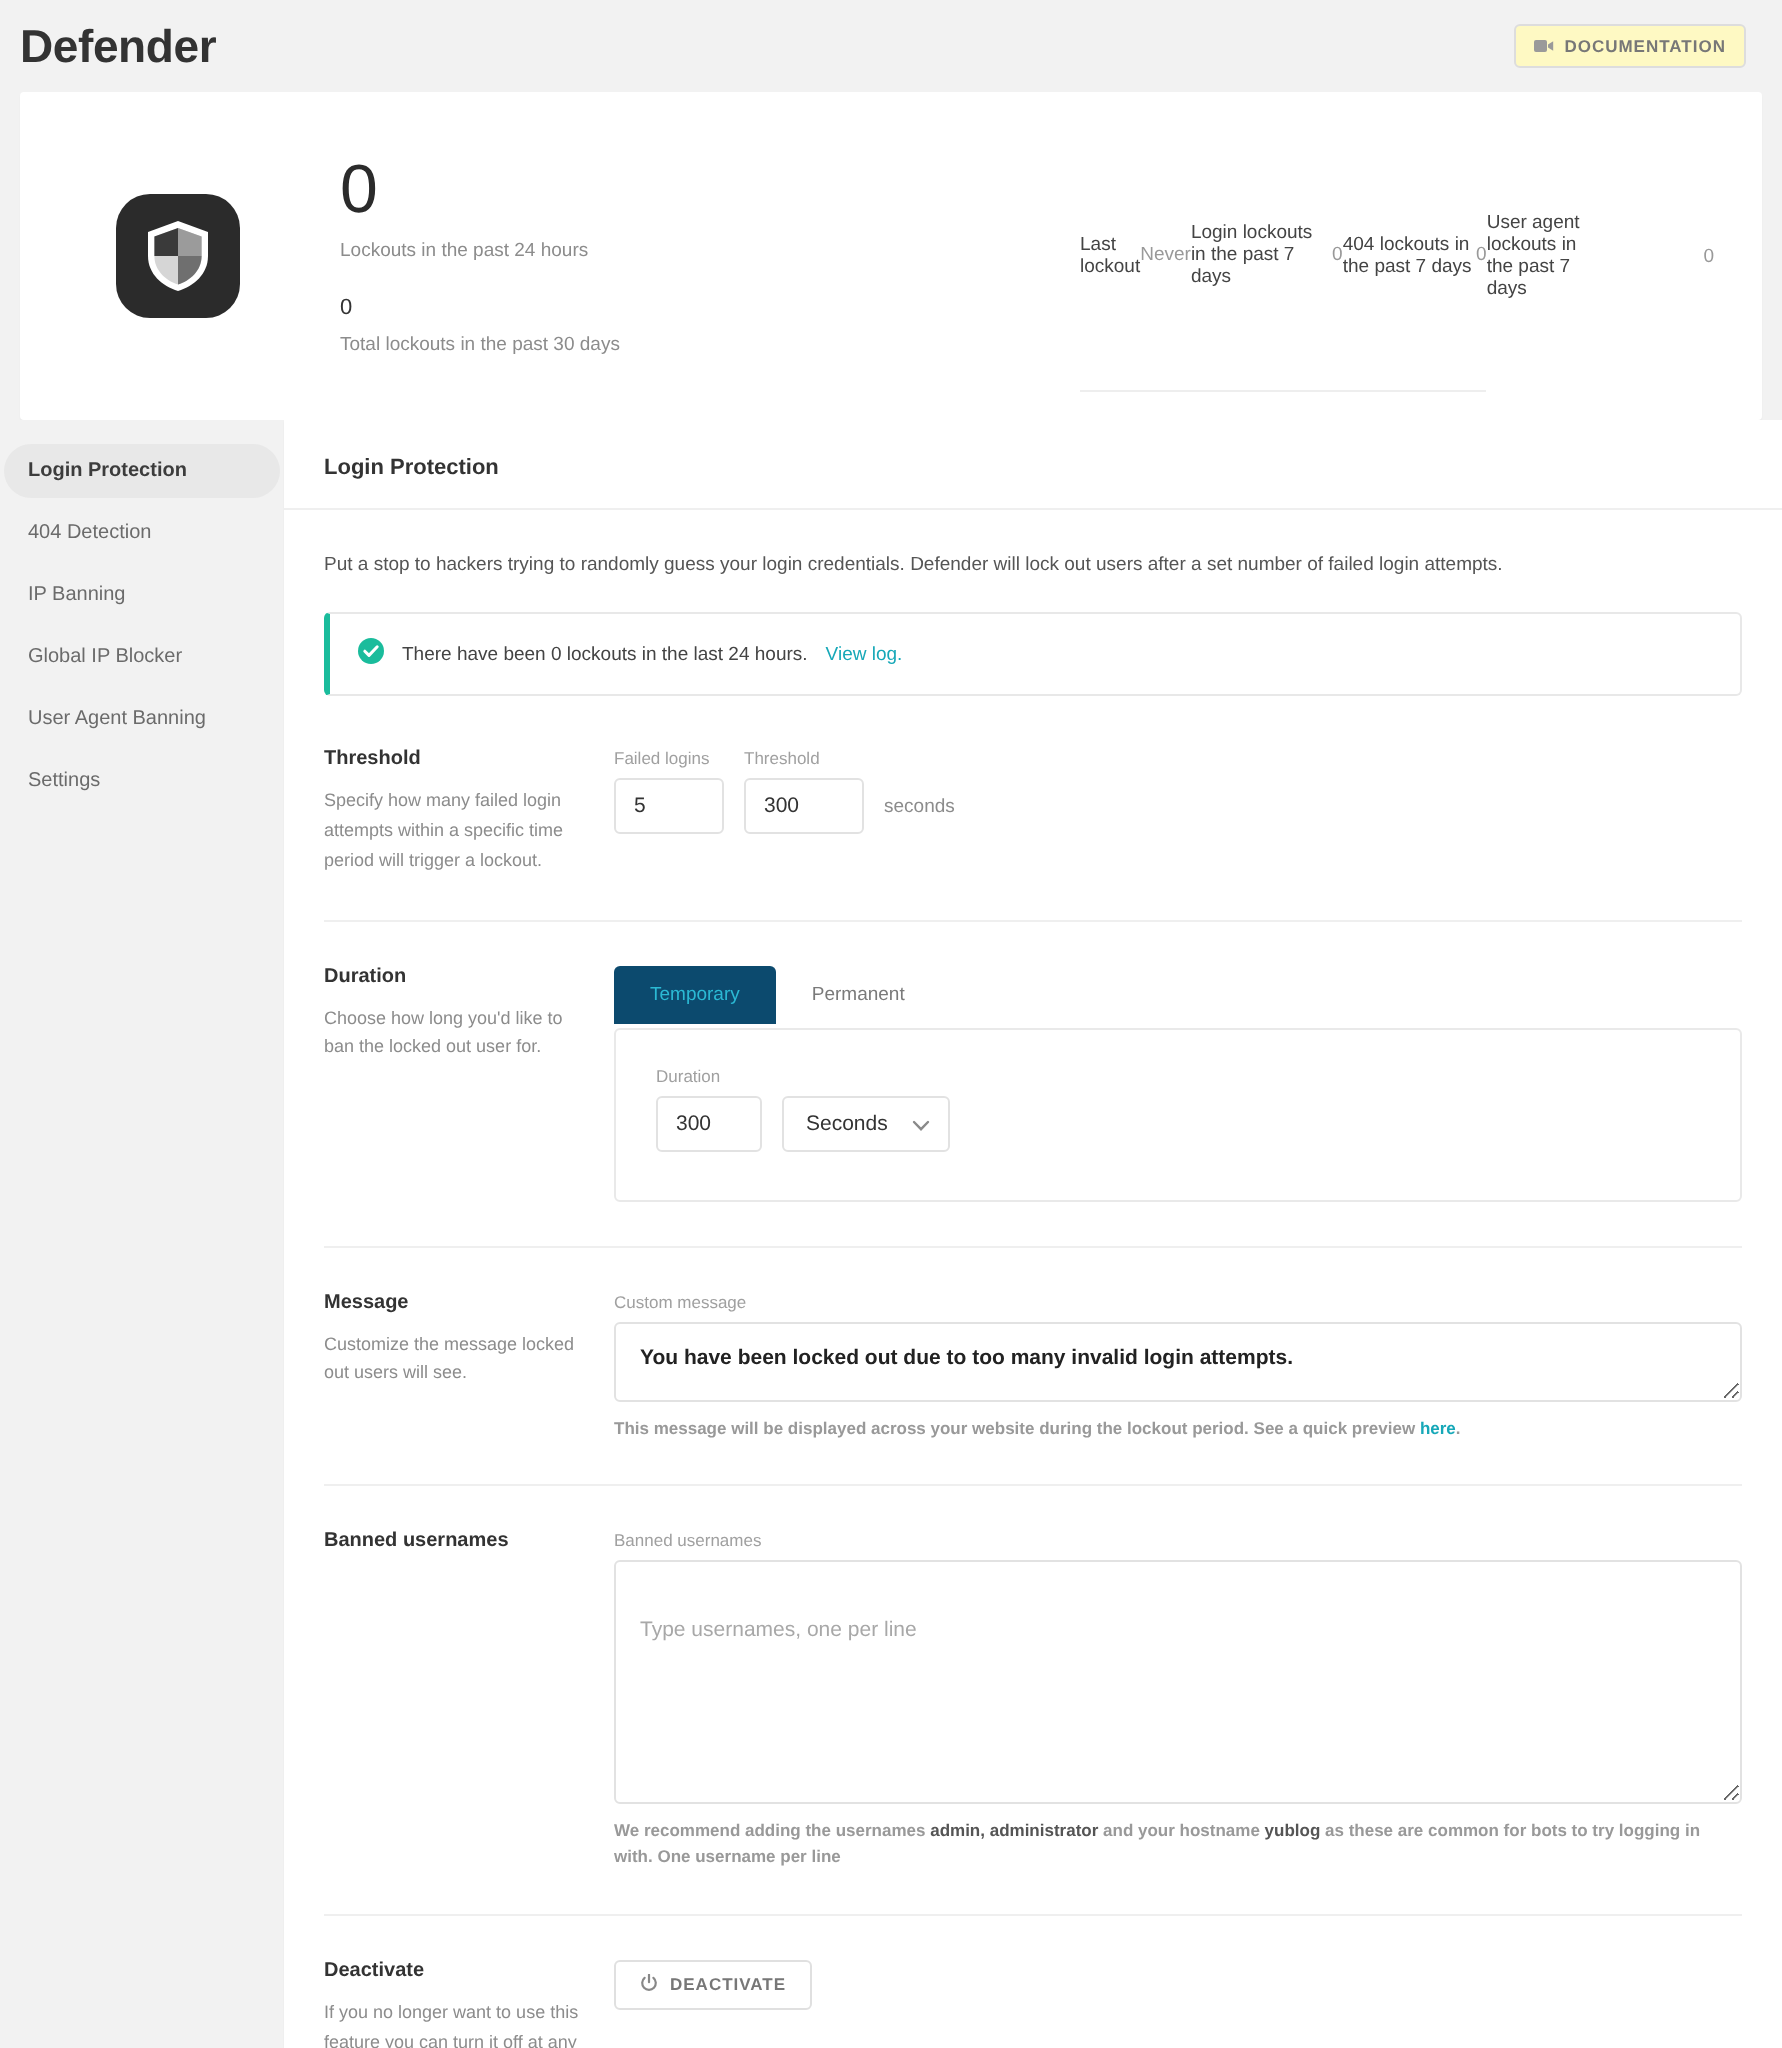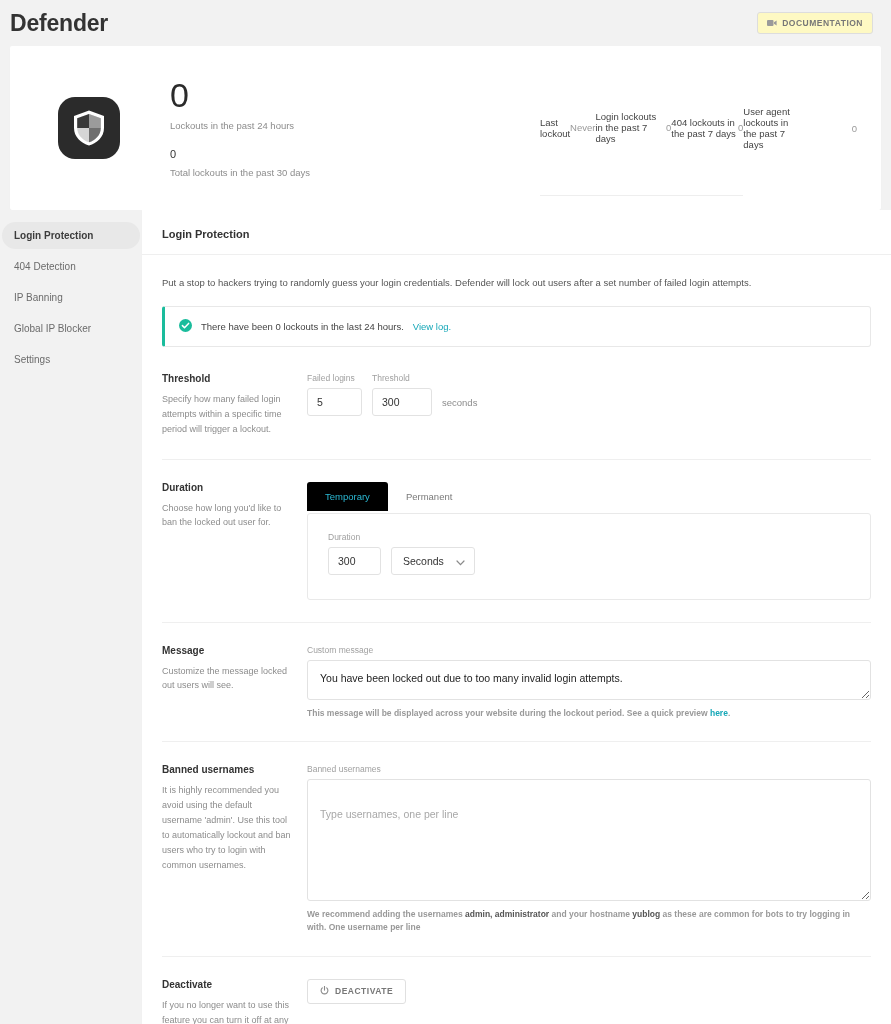--- a/index.html
+++ b/index.html
@@ -214,21 +214,21 @@
 
   
   .tabs { display: flex; }
   .tab {
     font-size: 9.5px;
     padding: 9px 18px;
     color: #7a7a7a;
     cursor: pointer;
     border-radius: 3px 3px 0 0;
   }
-  .tab.active { background: #000000; color: #2BB9D4; }
+  .tab.active { background: #0c4a6e; color: #2BB9D4; }
 
   .tab-panel {
     border: 1px solid #e9e9e9;
     border-radius: 3px;
     padding: 18px 20px 24px 20px;
     margin-top: 2px;
   }
 
   .select-wrap { position: relative; display: inline-block; }
   .select-wrap select {
@@ -250,21 +250,21 @@
     pointer-events: none;
   }
 
   textarea.inp {
     width: 100%;
     display: block;
     resize: vertical;
     height: auto;
     line-height: 1.5;
   }
-  textarea.msg { height: 40px; padding: 10px 12px; font-size: 10.5px; font-weight: normal; color:#222;}
+  textarea.msg { height: 40px; padding: 10px 12px; font-size: 10.5px; font-weight: bold; color:#222;}
   textarea.banned { height: 122px; padding: 27px 12px; font-size: 10.5px; }
   textarea.banned::placeholder { color: #a8a8a8; font-weight: normal; }
   .help {
     font-size: 8.5px;
     color: #999;
     margin-top: 7px;
     line-height: 1.5;
     font-weight: bold;
   }
   .help b { color: #555; }
@@ -339,20 +339,21 @@
   </div>
 </div>
 
 <div class="body-split">
 
   <div class="sidebar">
     <div class="nav-item active">Login Protection</div>
     <div class="nav-item">404 Detection</div>
     <div class="nav-item">IP Banning</div>
     <div class="nav-item">Global IP Blocker</div>
+    <div class="nav-item">User Agent Banning</div>
     <div class="nav-item">Settings</div>
   </div>
 
   <div class="content">
     <div class="content-head">
       <h2>Login Protection</h2>
     </div>
 
     <div class="content-body">
 
@@ -428,21 +429,20 @@
           <textarea class="inp msg" style="">You have been locked out due to too many invalid login attempts.</textarea>
           <div class="help">
             <span>This message will be displayed across your website during the lockout period. See a quick preview </span><a class="link" href="#">here</a><span>.</span>
           </div>
         </div>
       </div>
 
       <div class="row">
         <div class="row-label">
           <h3>Banned usernames</h3>
-          <p>It is highly recommended you avoid using the default username 'admin'. Use this tool to automatically lockout and ban users who try to login with common usernames.</p>
         </div>
         <div class="row-field">
           <span class="field-label">Banned usernames</span>
           <textarea class="inp banned" placeholder="Type usernames, one per line" style=""></textarea>
           <div class="help">
             <span>We recommend adding the usernames </span><b>admin, administrator</b><span> and your hostname </span><b>yublog</b><span> as these are common for bots to try logging in with. One username per line</span>
           </div>
         </div>
       </div>
 

